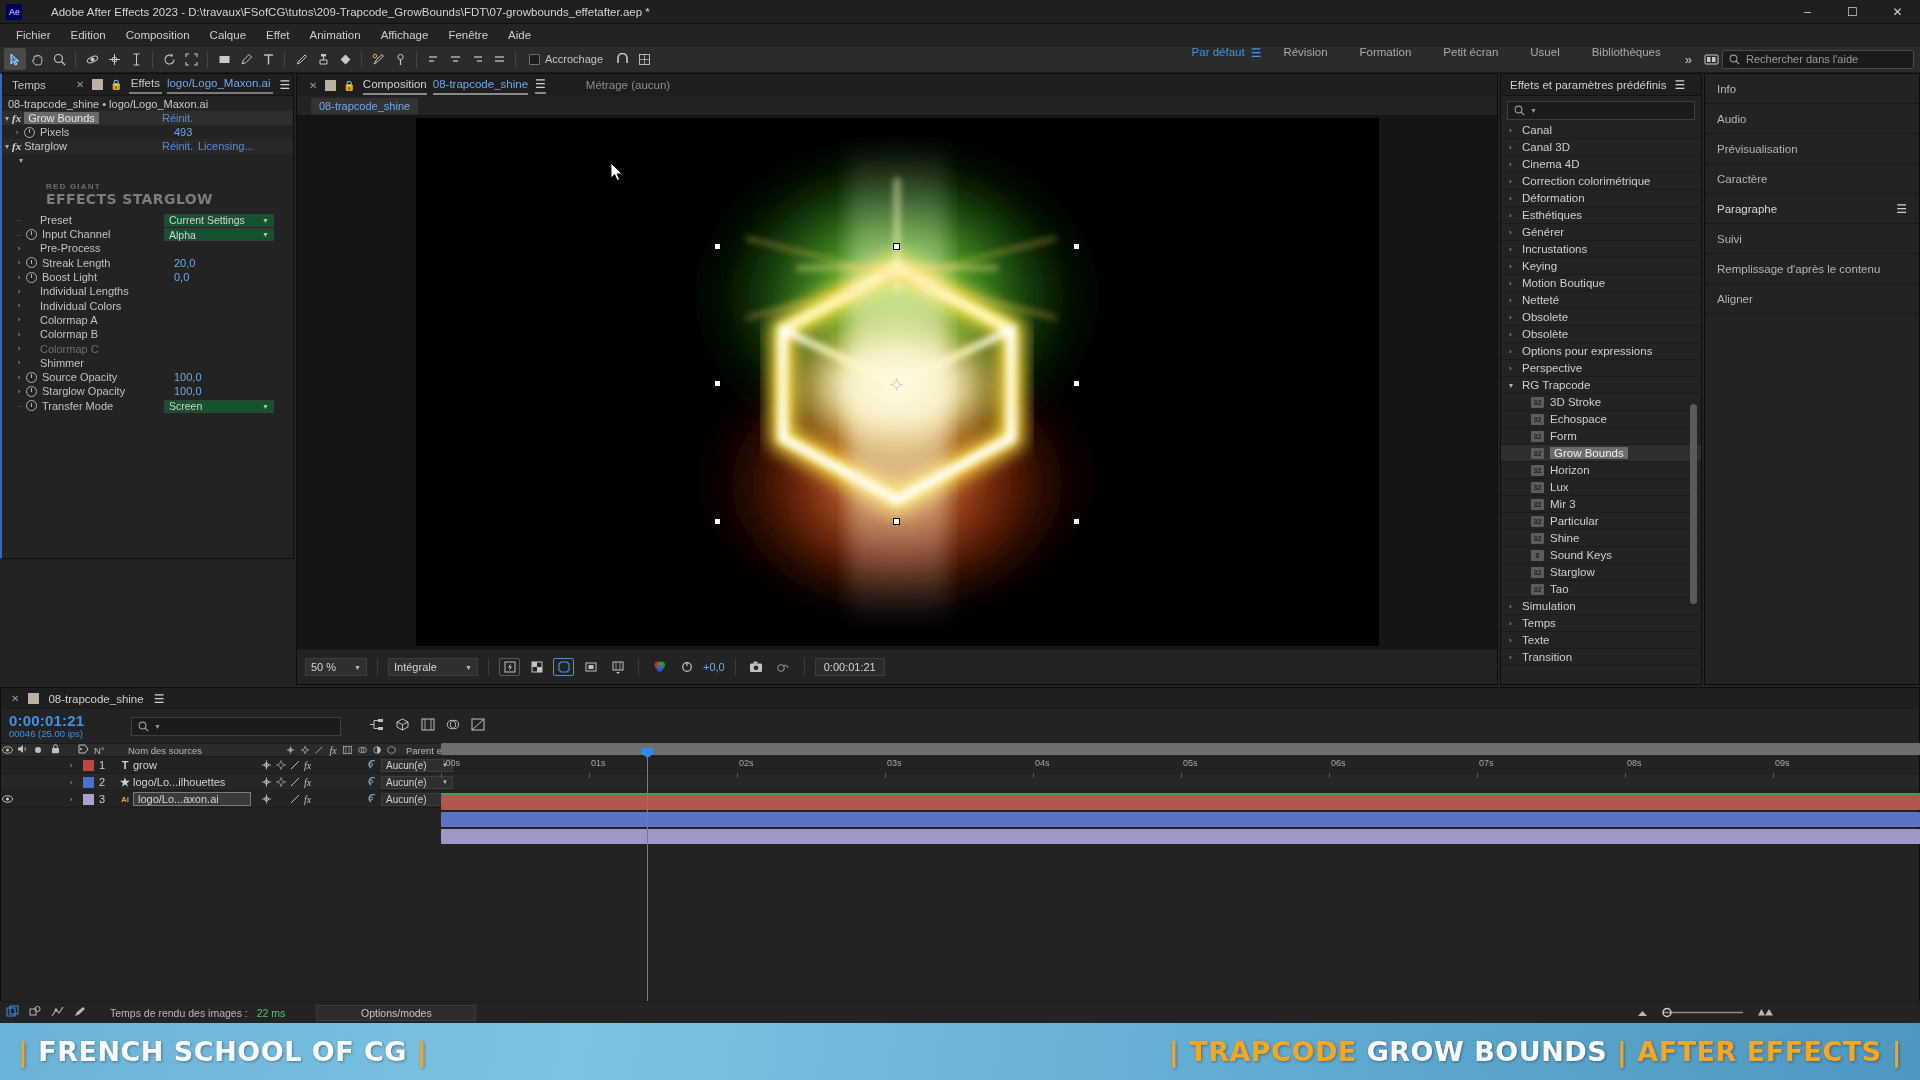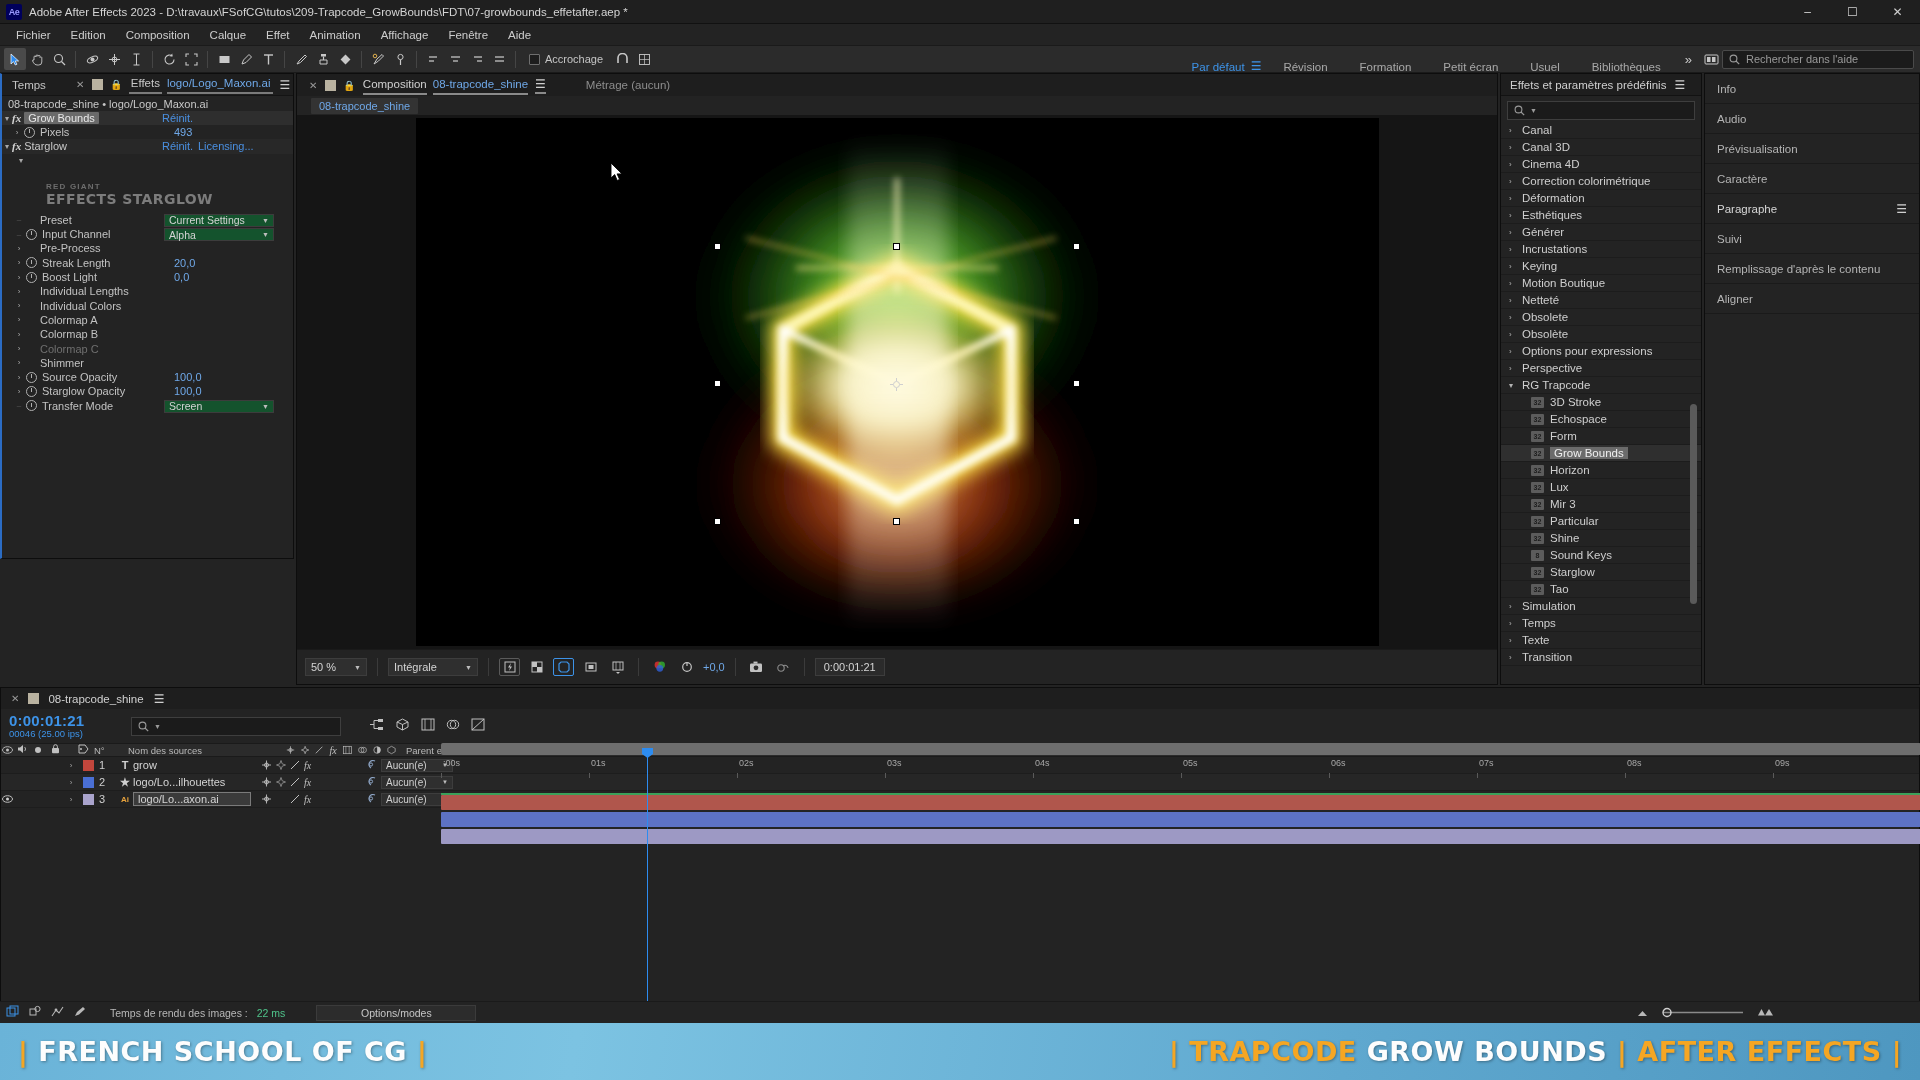--- a/index.html
+++ b/index.html
@@ -10,20 +10,21 @@
     color: #c8c8c8;
     overflow: hidden;
     -webkit-font-smoothing: antialiased;
   }
   .app { position: relative; width: 1920px; height: 1080px; background: #232323; }
 
   
   .titlebar {
     height: 24px; background: #1f1f1f; display: flex; align-items: center;
     border-bottom: 1px solid #111;
+    gap: 22px;
   }
   .ae-logo {
     width: 16px; height: 16px; margin: 0 7px 0 6px; border-radius: 2px;
     background: #00005b; color: #9a9aff; font-size: 9px; font-weight: bold;
     display: flex; align-items: center; justify-content: center; letter-spacing: -.5px;
   }
   .title-text { font-size: 11.5px; color: #d4d4d4; }
   .win-btns { margin-left: auto; display: flex; height: 24px; }
   .win-btn { width: 45px; height: 24px; display: flex; align-items: center; justify-content: center;
              color: #d0d0d0; font-size: 12px; }
@@ -35,21 +36,21 @@
 
   
   .toolbar { height: 27px; background: #2b2b2b; display: flex; align-items: center;
              border-bottom: 1px solid #1a1a1a; padding-left: 4px; }
   .tool { width: 22px; height: 22px; display: flex; align-items: center; justify-content: center;
           color: #b9b9b9; font-size: 12px; }
   .tool.active { background: #4a4a4a; border-radius: 2px; color: #fff; }
   .tsep { width: 1px; height: 17px; background: #454545; margin: 0 5px; }
   .snap-box { display: flex; align-items: center; gap: 5px; margin-left: 8px; font-size: 11px; color: #c5c5c5; }
   .chk { width: 11px; height: 11px; border: 1px solid #6e6e6e; background: #1d1d1d; border-radius: 1px; }
-  .ws-area { margin-left: auto; display: flex; align-items: flex-end; height: 27px; }
+  .ws-area { margin-left: auto; display: flex; align-items: flex-start; height: 27px; }
   .ws-item { font-size: 11.5px; color: #a9a9a9; padding: 0 16px; }
   .ws-item.active { color: #3d93e8; }
   .ws-burger { color: #3d93e8; font-size: 12px; margin-left: -10px; margin-right: 6px; }
   .chevchev { color: #c9c9c9; font-size: 13px; padding: 0 8px; }
   .search-help { width: 192px; height: 19px; background: #1b1b1b; border: 1px solid #4a4a4a;
                  border-radius: 2px; display: flex; align-items: center; gap: 6px; padding: 0 6px;
                  font-size: 11px; color: #9a9a9a; margin-right: 6px; }
 
   
   .panel-tabbar { height: 22px; background: #1e1e1e; display: flex; align-items: center;

